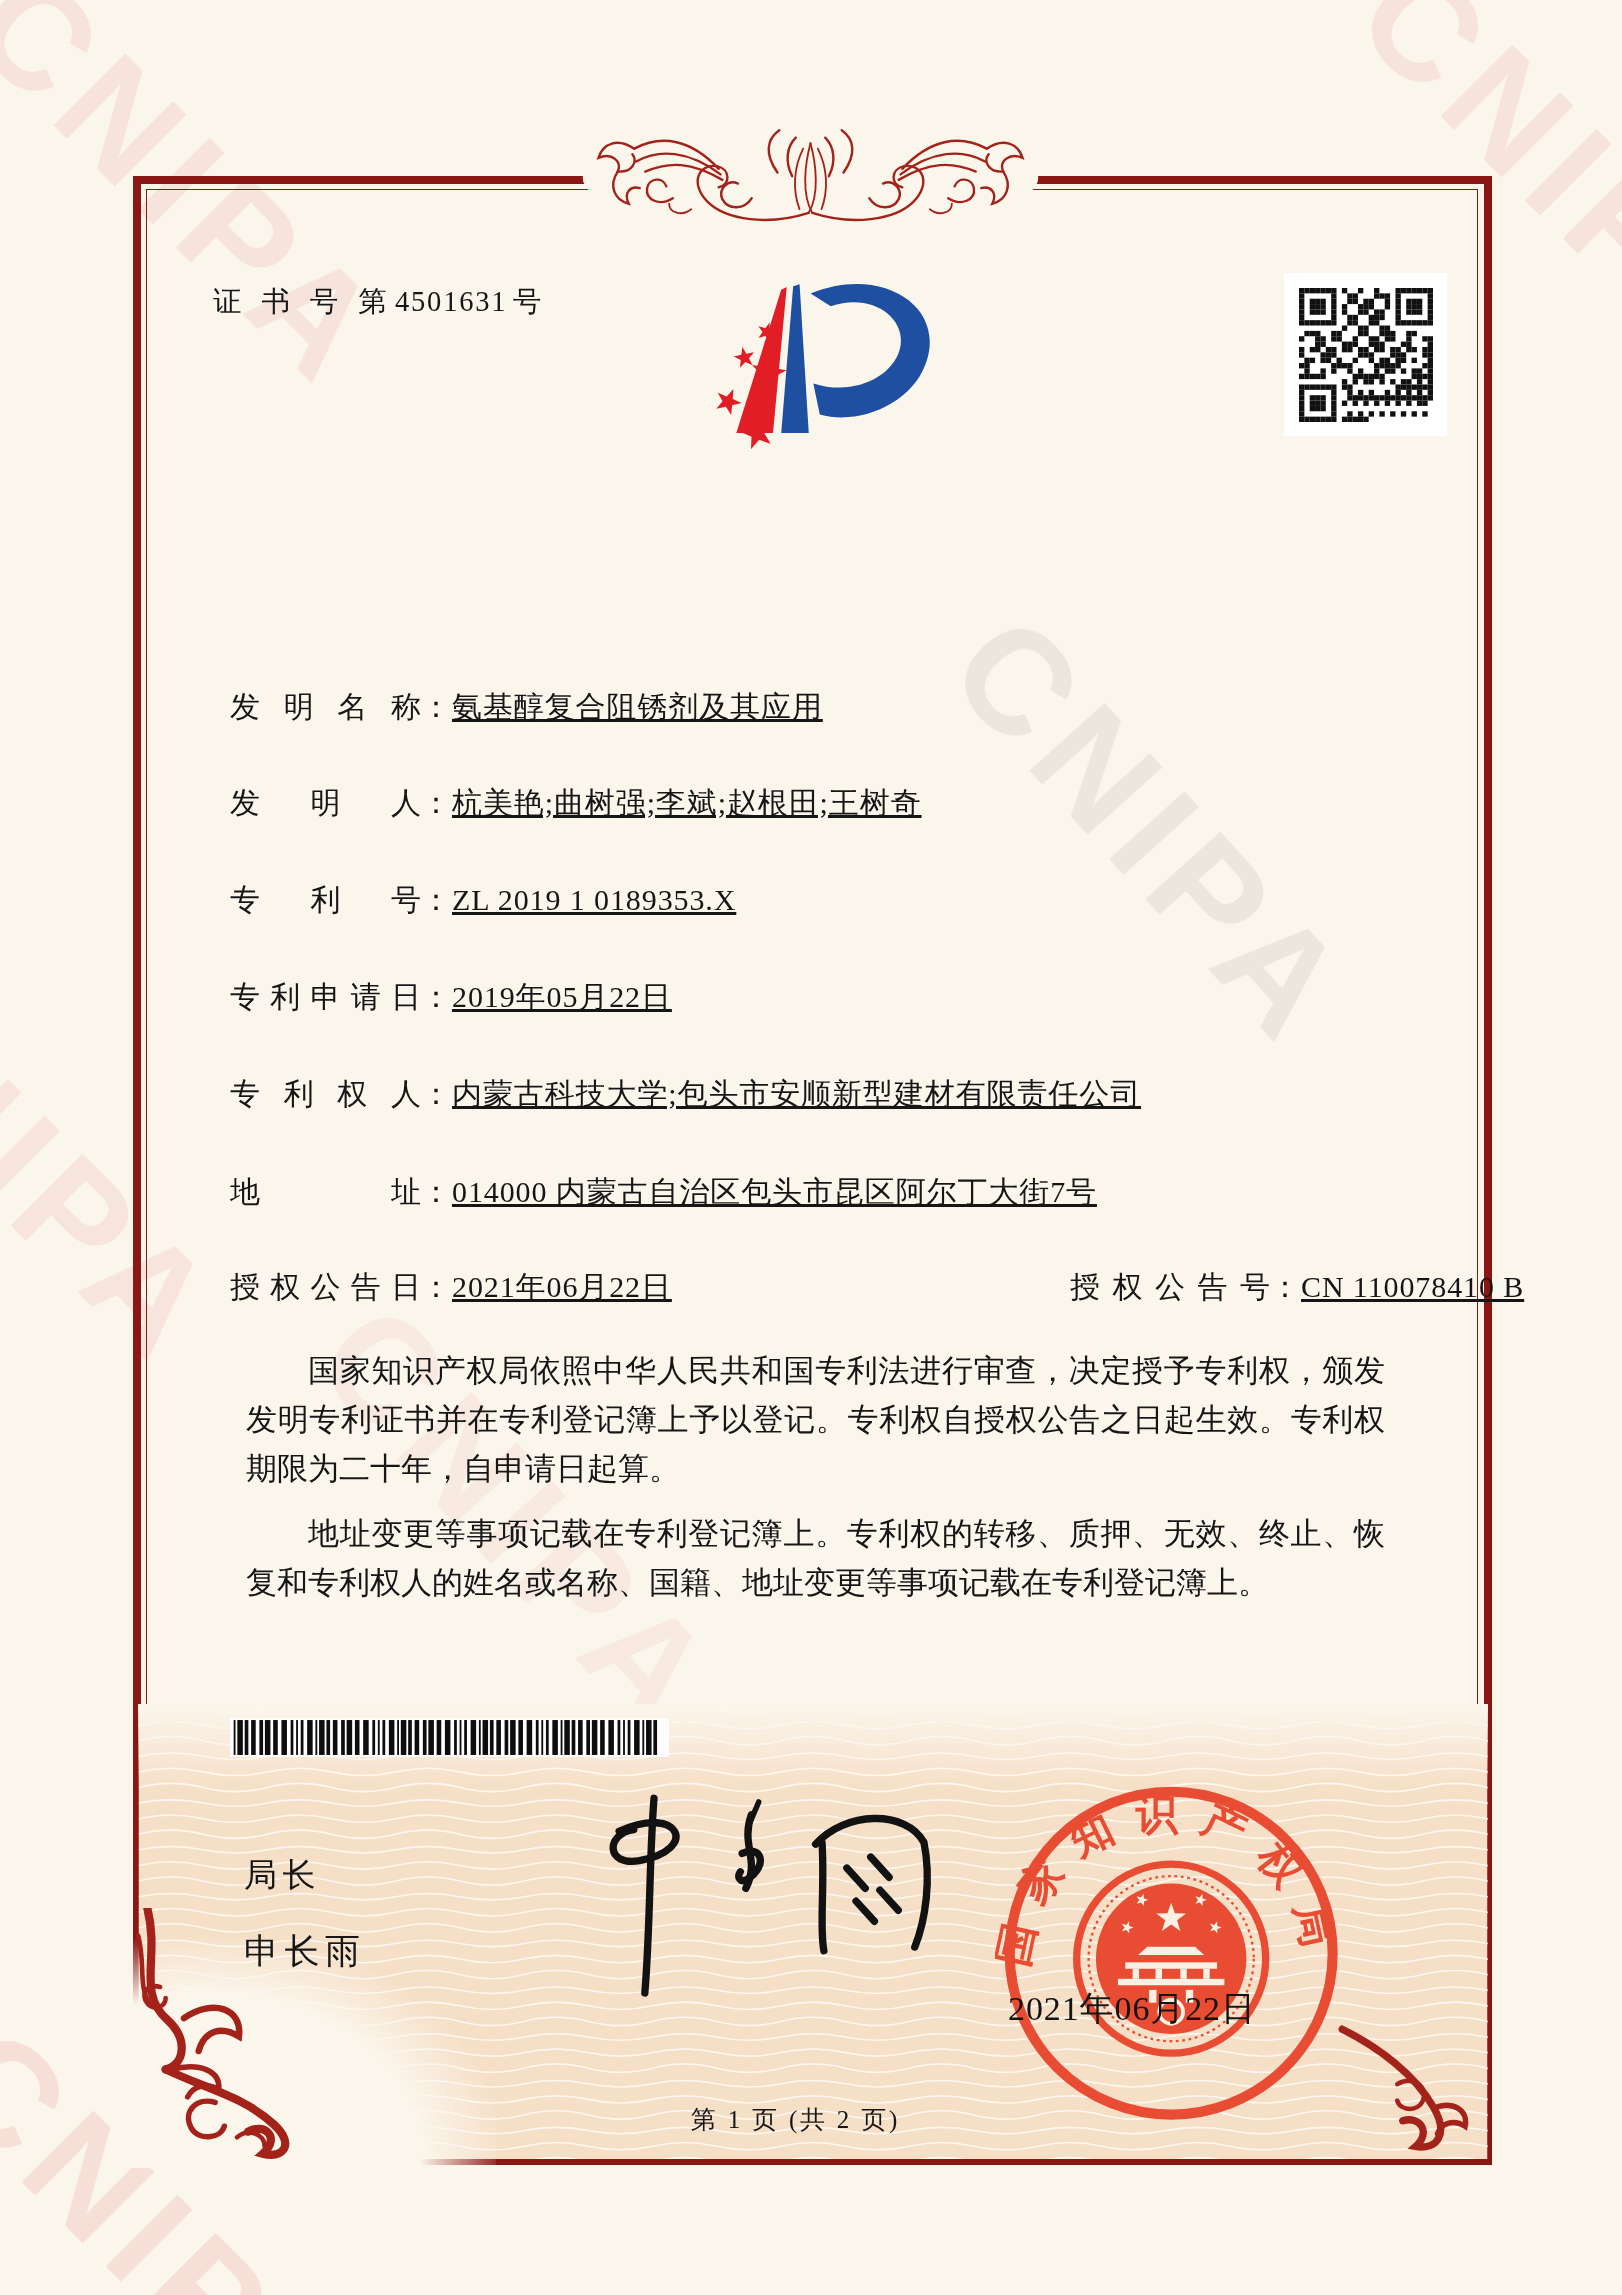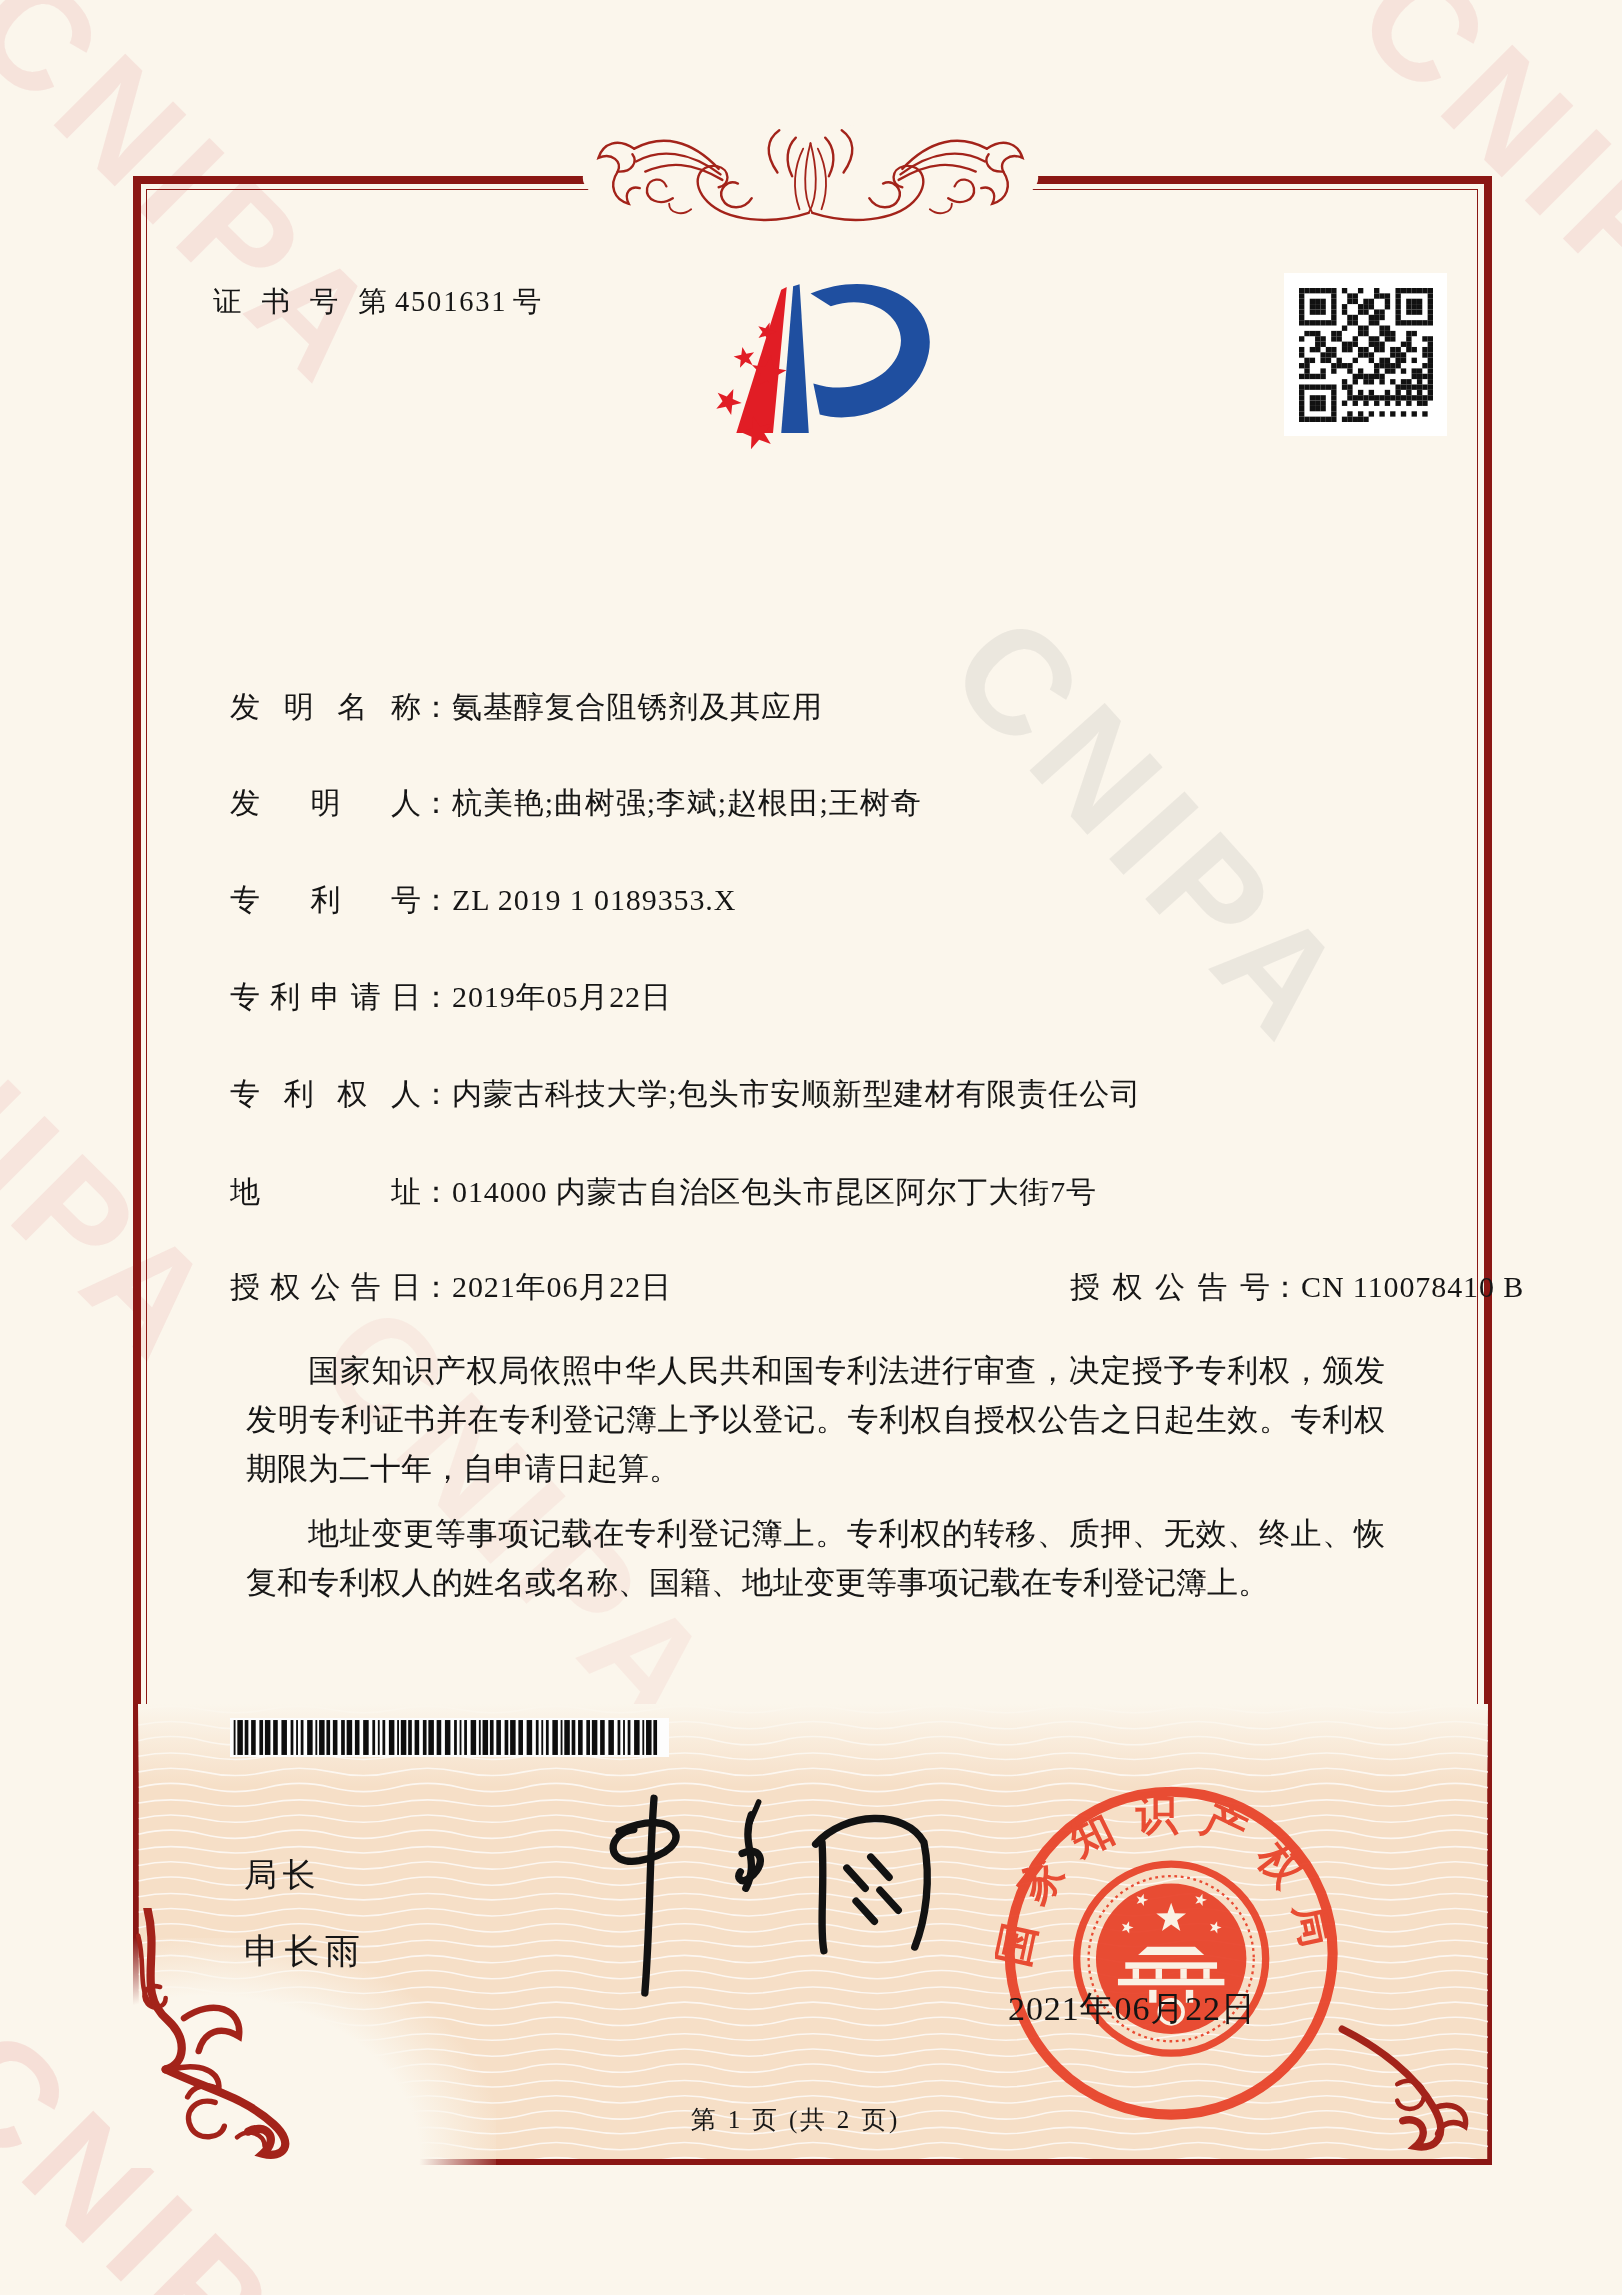--- a/index.html
+++ b/index.html
@@ -16,21 +16,21 @@
   .cert-no .pre{letter-spacing:6.4px;}
   .cert-no .num{letter-spacing:1.8px;padding:0 5.5px 0 1.8px;}
   .logo{position:absolute;left:684px;top:266px;width:266px;height:188px;}
   .qr-box{position:absolute;left:1284px;top:273px;width:163px;height:163px;background:#ffffff;}
   .qr-box svg{position:absolute;left:14.7px;top:14.7px;}
   .title{position:absolute;left:0;top:490px;width:100%;text-align:center;
          font-size:59px;font-weight:bold;letter-spacing:33px;padding-left:16.5px;box-sizing:border-box;}
   .frow{position:absolute;left:230px;height:42px;font-size:30px;white-space:nowrap;}
   .flabel{display:inline-flex;justify-content:space-between;width:191px;vertical-align:top;}
   .fcolon{display:inline-block;width:31px;}
-  .fval{letter-spacing:0.9px;}
+  .fval{letter-spacing:0.9px;text-decoration:underline;}
   .frow2{position:absolute;left:840px;top:0;white-space:nowrap;}
   .frow2 .flabel{width:200px;}
   .body-text{position:absolute;left:230px;top:1330px;width:1171px;font-size:31px;line-height:49px;text-align:justify;}
   .body-text p{margin:16px;text-indent:2em;}
   .band{position:absolute;left:138px;top:1704px;width:1350px;height:455px;}
   .band-fade{position:absolute;left:138px;top:1704px;width:1350px;height:83px;
       background:linear-gradient(#fbf6ec,rgba(251,246,236,0));}
   .band-blob{position:absolute;left:110px;top:1938px;width:386px;height:230px;
       background:radial-gradient(ellipse at 25% 95%, #fbf6ec 52%, rgba(251,246,236,0) 73%);}
   .barcode{position:absolute;left:230px;top:1718px;width:439px;height:39px;background:#fdfdfd;padding:0;}

